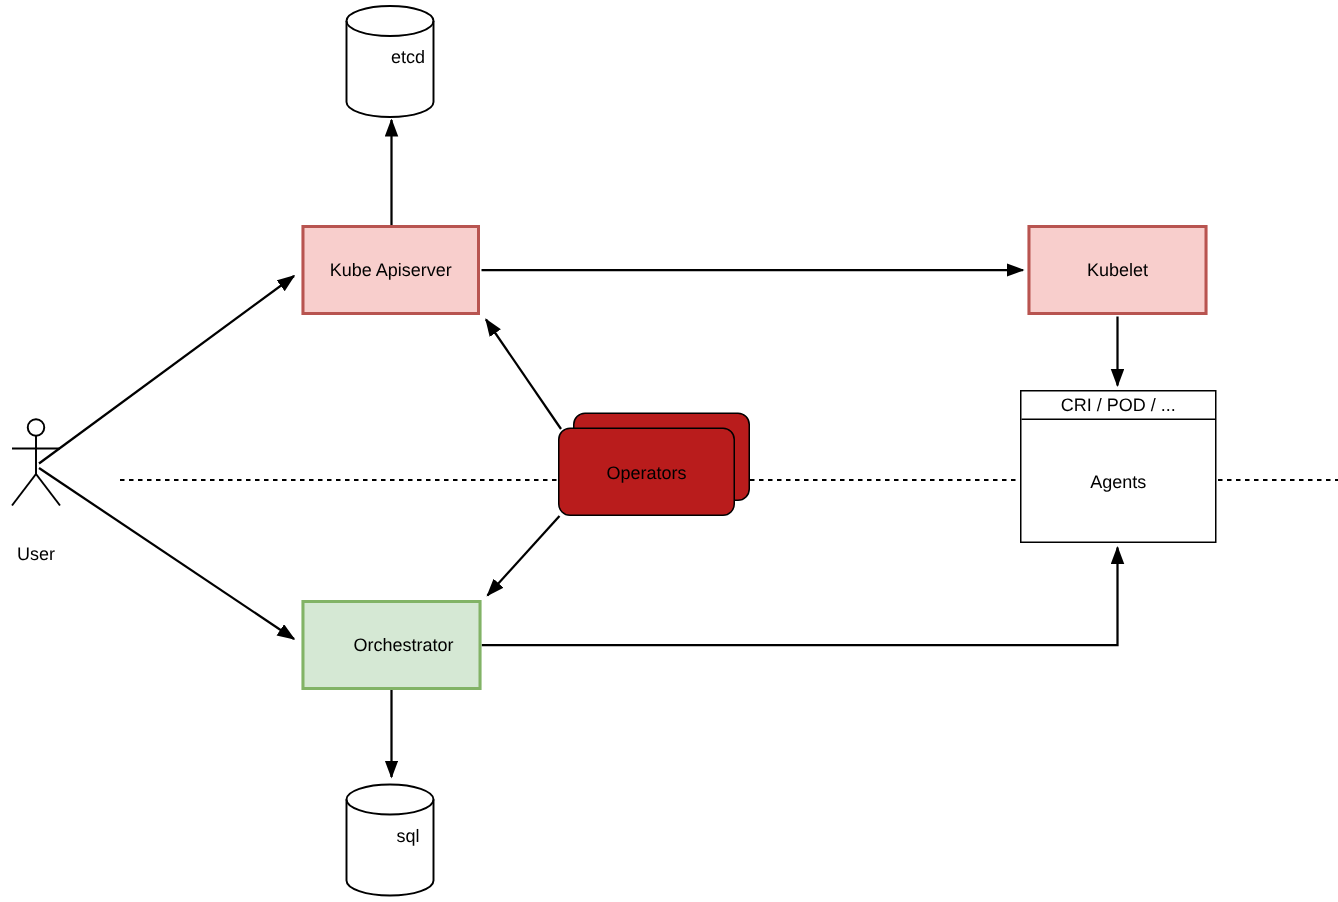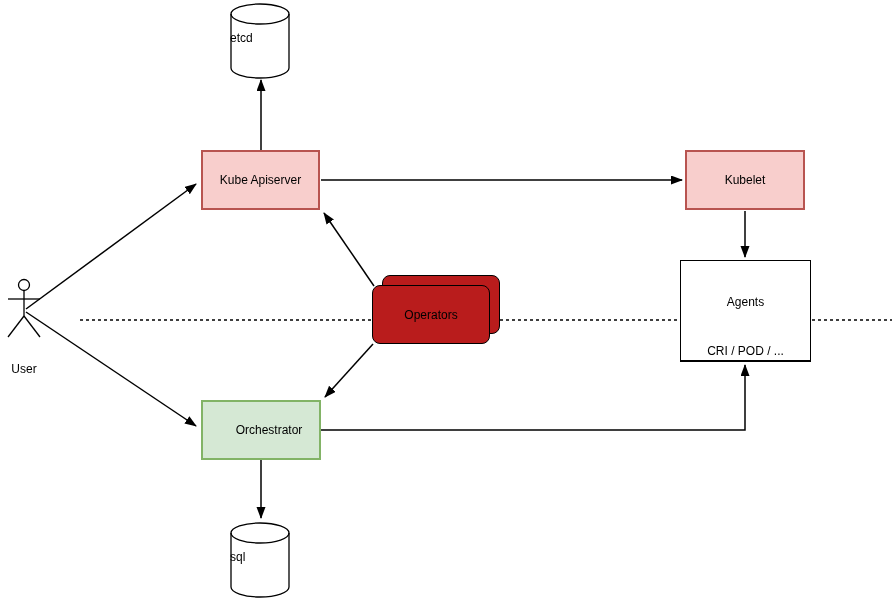--- a/index.html
+++ b/index.html
@@ -30,21 +30,21 @@
   .agents-stack {
     position: absolute; left: 680px; top: 260px; width: 131px; height: 102px; z-index: 2;
     background: #ffffff; border: 1px solid var(--line); display: flex; flex-direction: column;
   }
   .agents-stack .sect { display: flex; align-items: center; justify-content: center; }
   .agents-stack .hdr { height: 19px; border-bottom: 1px solid var(--line); }
   .agents-stack .bod { flex: 1; }
   .agents-stack .ftr { height: 21px; border-top: 1px solid var(--line); }
   .cyl { position: absolute; width: 60px; height: 76px; z-index: 2; }
   .cyl svg { position: absolute; left: 0; top: 0; }
-  .cyl .cyl-label { position: absolute; left: 0; top: 28px; width: 100%; }
+  .cyl .cyl-label { position: absolute; left: 12px; top: 28px; width: 100%; text-align: center; }
   .cyl-etcd { left: 230px; top: 3px; }
   .cyl-sql  { left: 230px; top: 522px; }
   .actor { position: absolute; left: 2px; top: 276px; width: 44px; height: 84px; z-index: 2; }
   .actor svg { display: block; margin: 0 auto; }
   .actor .actor-label { position: absolute; left: 0; top: 86px; width: 100%; text-align: center; }
   .edge { stroke: var(--line); stroke-width: 1.5; fill: none; }
   .edge.dashed { stroke-dasharray: 3 3; stroke-width: 1.3; }
   .shape-stroke { stroke: var(--line); stroke-width: 1.3; fill: #ffffff; }
   .shape-open { stroke: var(--line); stroke-width: 1.3; fill: none; }
 </style>
@@ -97,25 +97,25 @@
   <div class="node red kubelet">
     <span>Kubelet</span>
   </div>
 
   <div class="node rounded operators-back"></div>
   <div class="node rounded operators-front">
     <span>Operators</span>
   </div>
 
   <div class="agents-stack">
+    <div class="sect hdr">
+      <span>CRI / POD / ...</span>
+    </div>
     <div class="sect bod">
       <span>Agents</span>
-    </div>
-    <div class="sect hdr">
-      <span>CRI / POD / ...</span>
     </div>
   </div>
 
   <div class="node green orchestrator">
     <span>Orchestrator</span>
   </div>
 
   <div class="cyl cyl-sql">
     <svg width="60" height="76" viewBox="0 0 60 76">
       <path d="M1,11 A29,10 0 0 1 59,11 L59,65 A29,10 0 0 1 1,65 Z" class="shape-stroke"></path>

